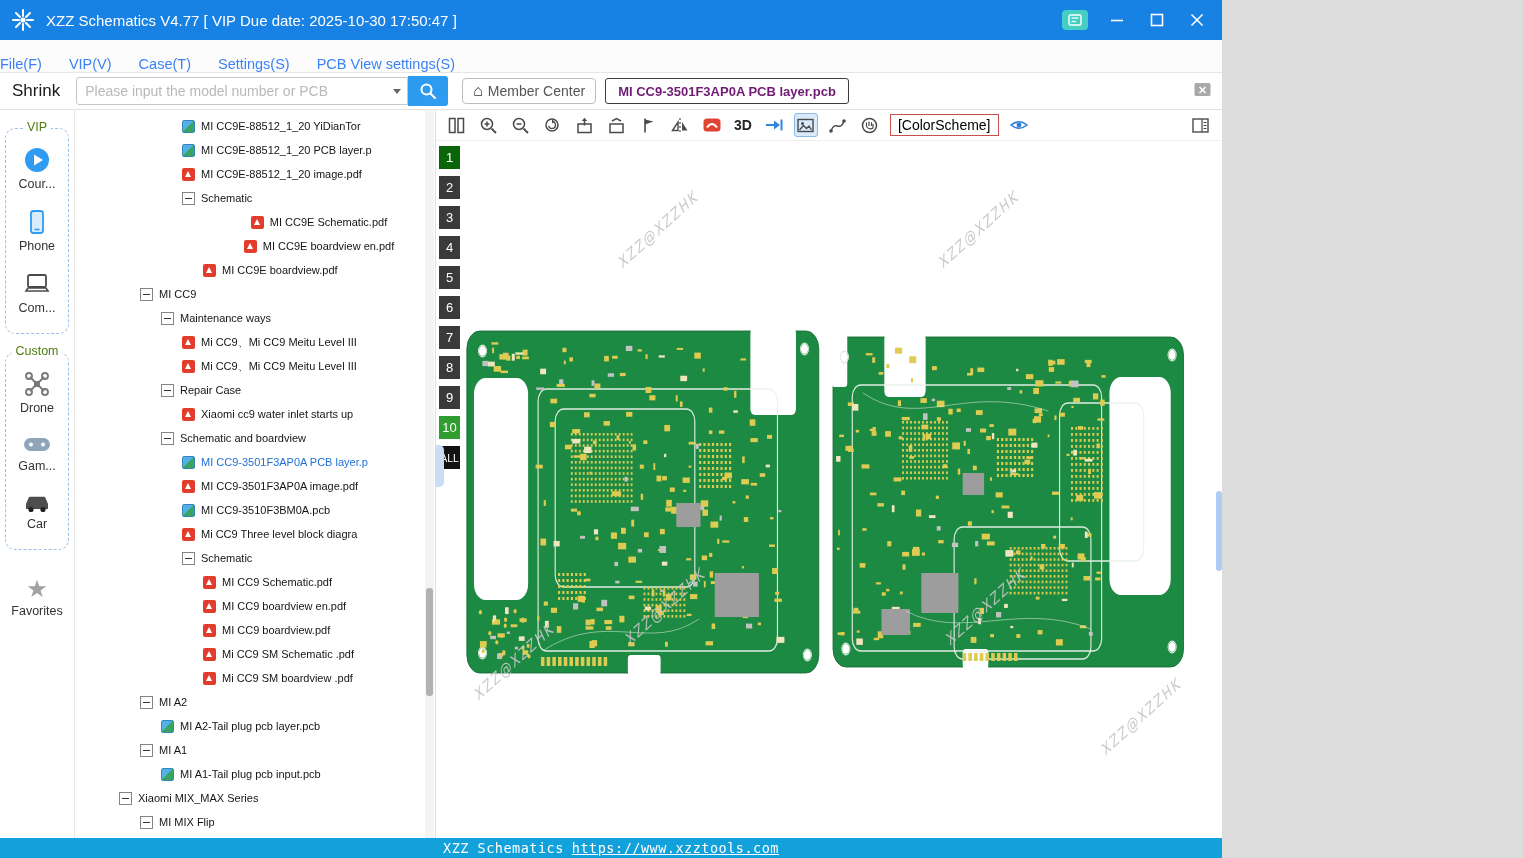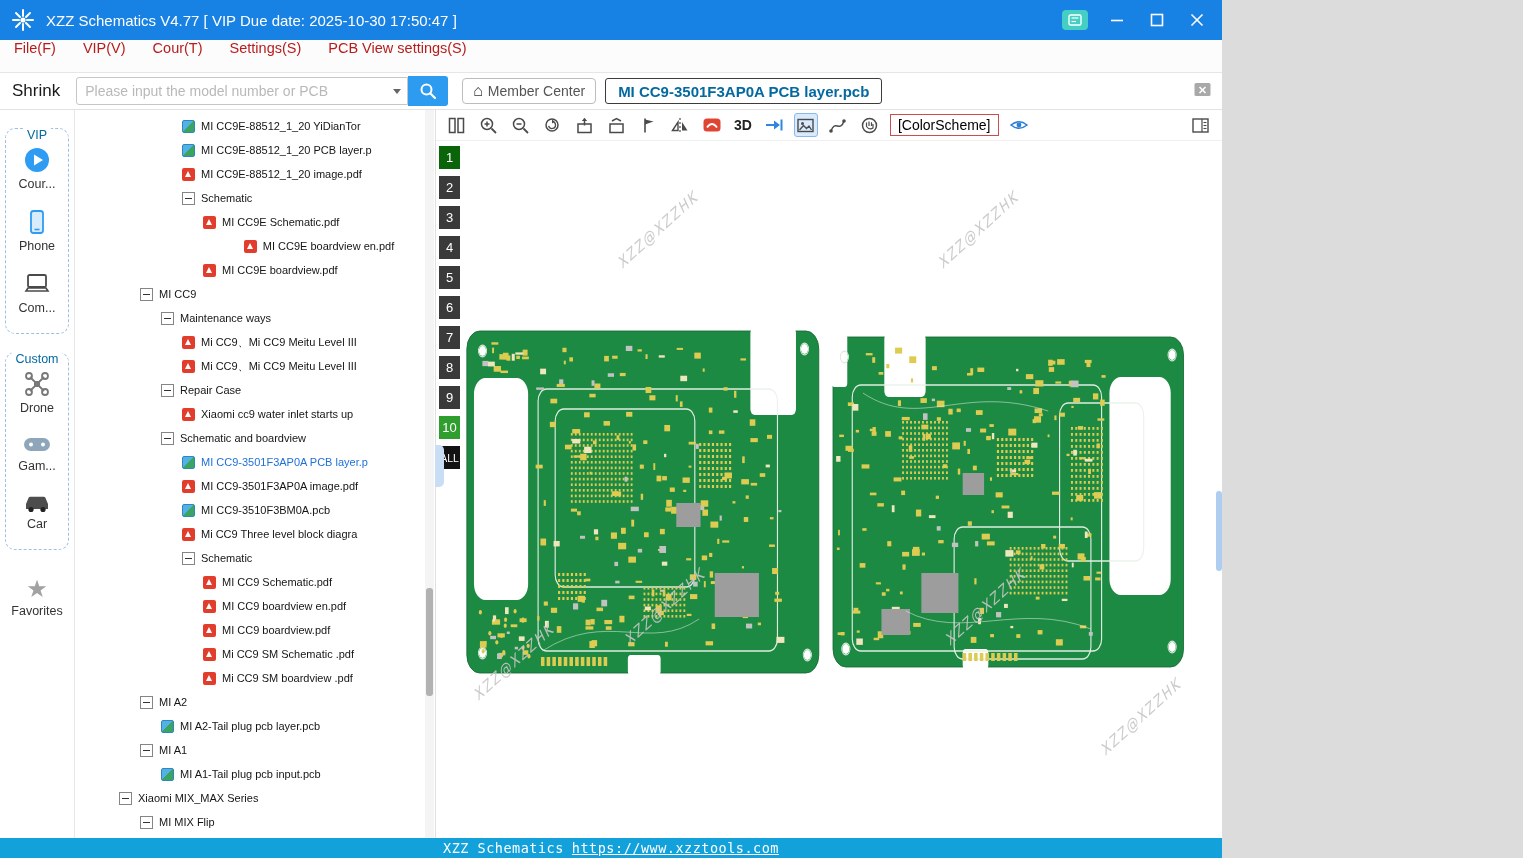--- a/index.html
+++ b/index.html
@@ -7,41 +7,41 @@
   .window{width:1222px;height:858px;position:relative;background:#fff;overflow:hidden;
           font-family:"Liberation Sans",sans-serif;color:#1a1a1a;}
   
   .titlebar{height:40px;background:#1781e4;display:flex;align-items:center;color:#fff;}
   .app-icon{width:26px;height:26px;margin-left:10px;display:flex;align-items:center;justify-content:center;}
   .title-text{margin-left:10px;font-size:15px;}
   .tb-right{margin-left:auto;display:flex;align-items:center;gap:18px;margin-right:14px;}
   .vip-badge{width:26px;height:20px;background:#45cfc4;border-radius:4px;display:flex;align-items:center;justify-content:center;cursor:pointer;}
   .win-btn{width:22px;height:22px;display:flex;align-items:center;justify-content:center;cursor:pointer;}
   
-  .menubar{height:33px;background:#fcfcfc;border-bottom:1px solid #e6e6e6;display:flex;align-items:flex-start;padding-left:14px;gap:27px;font-size:14.5px;color:#b91c1c;}
+  .menubar{height:33px;background:#fcfcfc;border-bottom:1px solid #e6e6e6;display:flex;align-items:flex-end;gap:27px;font-size:14.5px;color:#3b82f6;}
   .menu-item{cursor:pointer;white-space:nowrap;}
   
   .toolbar{height:37px;display:flex;align-items:center;border-bottom:1px solid #e2e2e2;position:relative;}
   .shrink{margin-left:12px;font-size:17px;cursor:pointer;}
   .search-combo{margin-left:16px;width:332px;height:28px;border:1px solid #c6c6c6;border-radius:3px 0 0 3px;display:flex;align-items:center;background:#fff;}
   .search-input{flex:1;border:none;outline:none;font-size:14px;padding:0 8px;color:#3b82f6;font-family:"Liberation Sans",sans-serif;}
   .search-input::placeholder{color:#b9b9b9;}
   .combo-arrow{width:20px;height:100%;display:flex;align-items:center;justify-content:center;cursor:pointer;}
   .combo-arrow::after{content:"";border-left:4.5px solid transparent;border-right:4.5px solid transparent;border-top:5.5px solid #666;}
   .search-btn{width:40px;height:30px;background:#2d9bf0;border-radius:0 3px 3px 0;display:flex;align-items:center;justify-content:center;cursor:pointer;}
   .member-btn{margin-left:14px;height:26px;border:1px solid #bdbdbd;border-radius:4px;display:flex;align-items:center;gap:5px;padding:0 10px;font-size:14px;color:#555;cursor:pointer;background:#fff;}
   .home-ic{font-size:16px;color:#333;line-height:1;}
-  .doc-tab{margin-left:9px;height:26px;border:1px solid #3c3c3c;border-radius:3px;display:flex;align-items:center;padding:0 12px;font-size:15px;font-weight:bold;color:#0369a1;background:#fff;cursor:pointer;}
+  .doc-tab{margin-left:9px;height:26px;border:1px solid #3c3c3c;border-radius:3px;display:flex;align-items:center;padding:0 12px;font-size:13px;font-weight:bold;color:#701a75;background:#fff;cursor:pointer;}
   .tab-close{position:absolute;right:10px;top:8px;cursor:pointer;}
   
   .body{display:flex;height:728px;}
   
   .vip-sidebar{width:75px;border-right:1px solid #e8e8e8;padding-top:8px;text-align:center;flex:0 0 auto;overflow:hidden;}
   .side-group{border:1px dashed #9dbfe6;border-radius:10px;margin:10px 5px 18px;padding:8px 0 10px;position:relative;}
-  .side-group-label{position:absolute;top:-9px;left:50%;transform:translateX(-50%);background:#fff;padding:0 4px;font-size:12.5px;color:#0369a1;margin-top:8px;}
+  .side-group-label{position:absolute;top:-9px;left:50%;transform:translateX(-50%);background:#fff;padding:0 4px;font-size:12.5px;color:#4d7c0f;}
   .side-item{padding:9px 0 8px;cursor:pointer;}
   .side-item .lbl{display:block;font-size:12.5px;color:#333;margin-top:3px;white-space:nowrap;overflow:hidden;}
   .side-fav{margin-top:10px;cursor:pointer;}
   .star-glyph{font-size:24px;color:#a2a2a2;line-height:1;}
   
   .tree-panel{width:361px;flex:0 0 auto;position:relative;border-right:1px solid #e0e0e0;overflow:hidden;}
   .tree-rows{padding-top:4px;}
   .tree-row{height:24px;display:flex;align-items:center;gap:6px;white-space:nowrap;overflow:hidden;cursor:pointer;}
   .tlabel{font-size:11px;color:#151515;}
   .tree-row.selected .tlabel{color:#1f6fd8;}
@@ -120,21 +120,21 @@
             <line x1="1.5" y1="1.5" x2="12.5" y2="12.5" stroke="#fff" stroke-width="1.6"></line>
             <line x1="12.5" y1="1.5" x2="1.5" y2="12.5" stroke="#fff" stroke-width="1.6"></line>
           </svg>
       </span>
     </span>
   </div>
 
   <div class="menubar" id="menubar">
       <span class="menu-item">File(F)</span>
       <span class="menu-item">VIP(V)</span>
-      <span class="menu-item">Cour(T)</span>
+      <span class="menu-item">Case(T)</span>
       <span class="menu-item">Settings(S)</span>
       <span class="menu-item">PCB View settings(S)</span>
     </div>
 
   <div class="toolbar">
     <span class="shrink">Shrink</span>
     <span class="search-combo">
       <input class="search-input" placeholder="Please input the model number or PCB" style="">
       <span class="combo-arrow"></span>
     </span>
@@ -239,21 +239,21 @@
           <div class="tree-row" style="padding-left: 107px;">
             <span class="ticon pdf"></span>
             <span class="tlabel">MI CC9E-88512_1_20 image.pdf</span>
           </div>
           <div class="tree-row" style="padding-left: 107px;">
             <span class="ticon node">
               <span class="minus"></span>
             </span>
             <span class="tlabel">Schematic</span>
           </div>
-          <div class="tree-row" style="padding-left: 128px;">
+          <div class="tree-row" style="padding-left: 128px; justify-content: center;">
             <span class="ticon pdf"></span>
             <span class="tlabel">MI CC9E Schematic.pdf</span>
           </div>
           <div class="tree-row" style="padding-left: 128px; justify-content: center;">
             <span class="ticon pdf"></span>
             <span class="tlabel">MI CC9E boardview en.pdf</span>
           </div>
           <div class="tree-row" style="padding-left: 128px;">
             <span class="ticon pdf"></span>
             <span class="tlabel">MI CC9E boardview.pdf</span>

